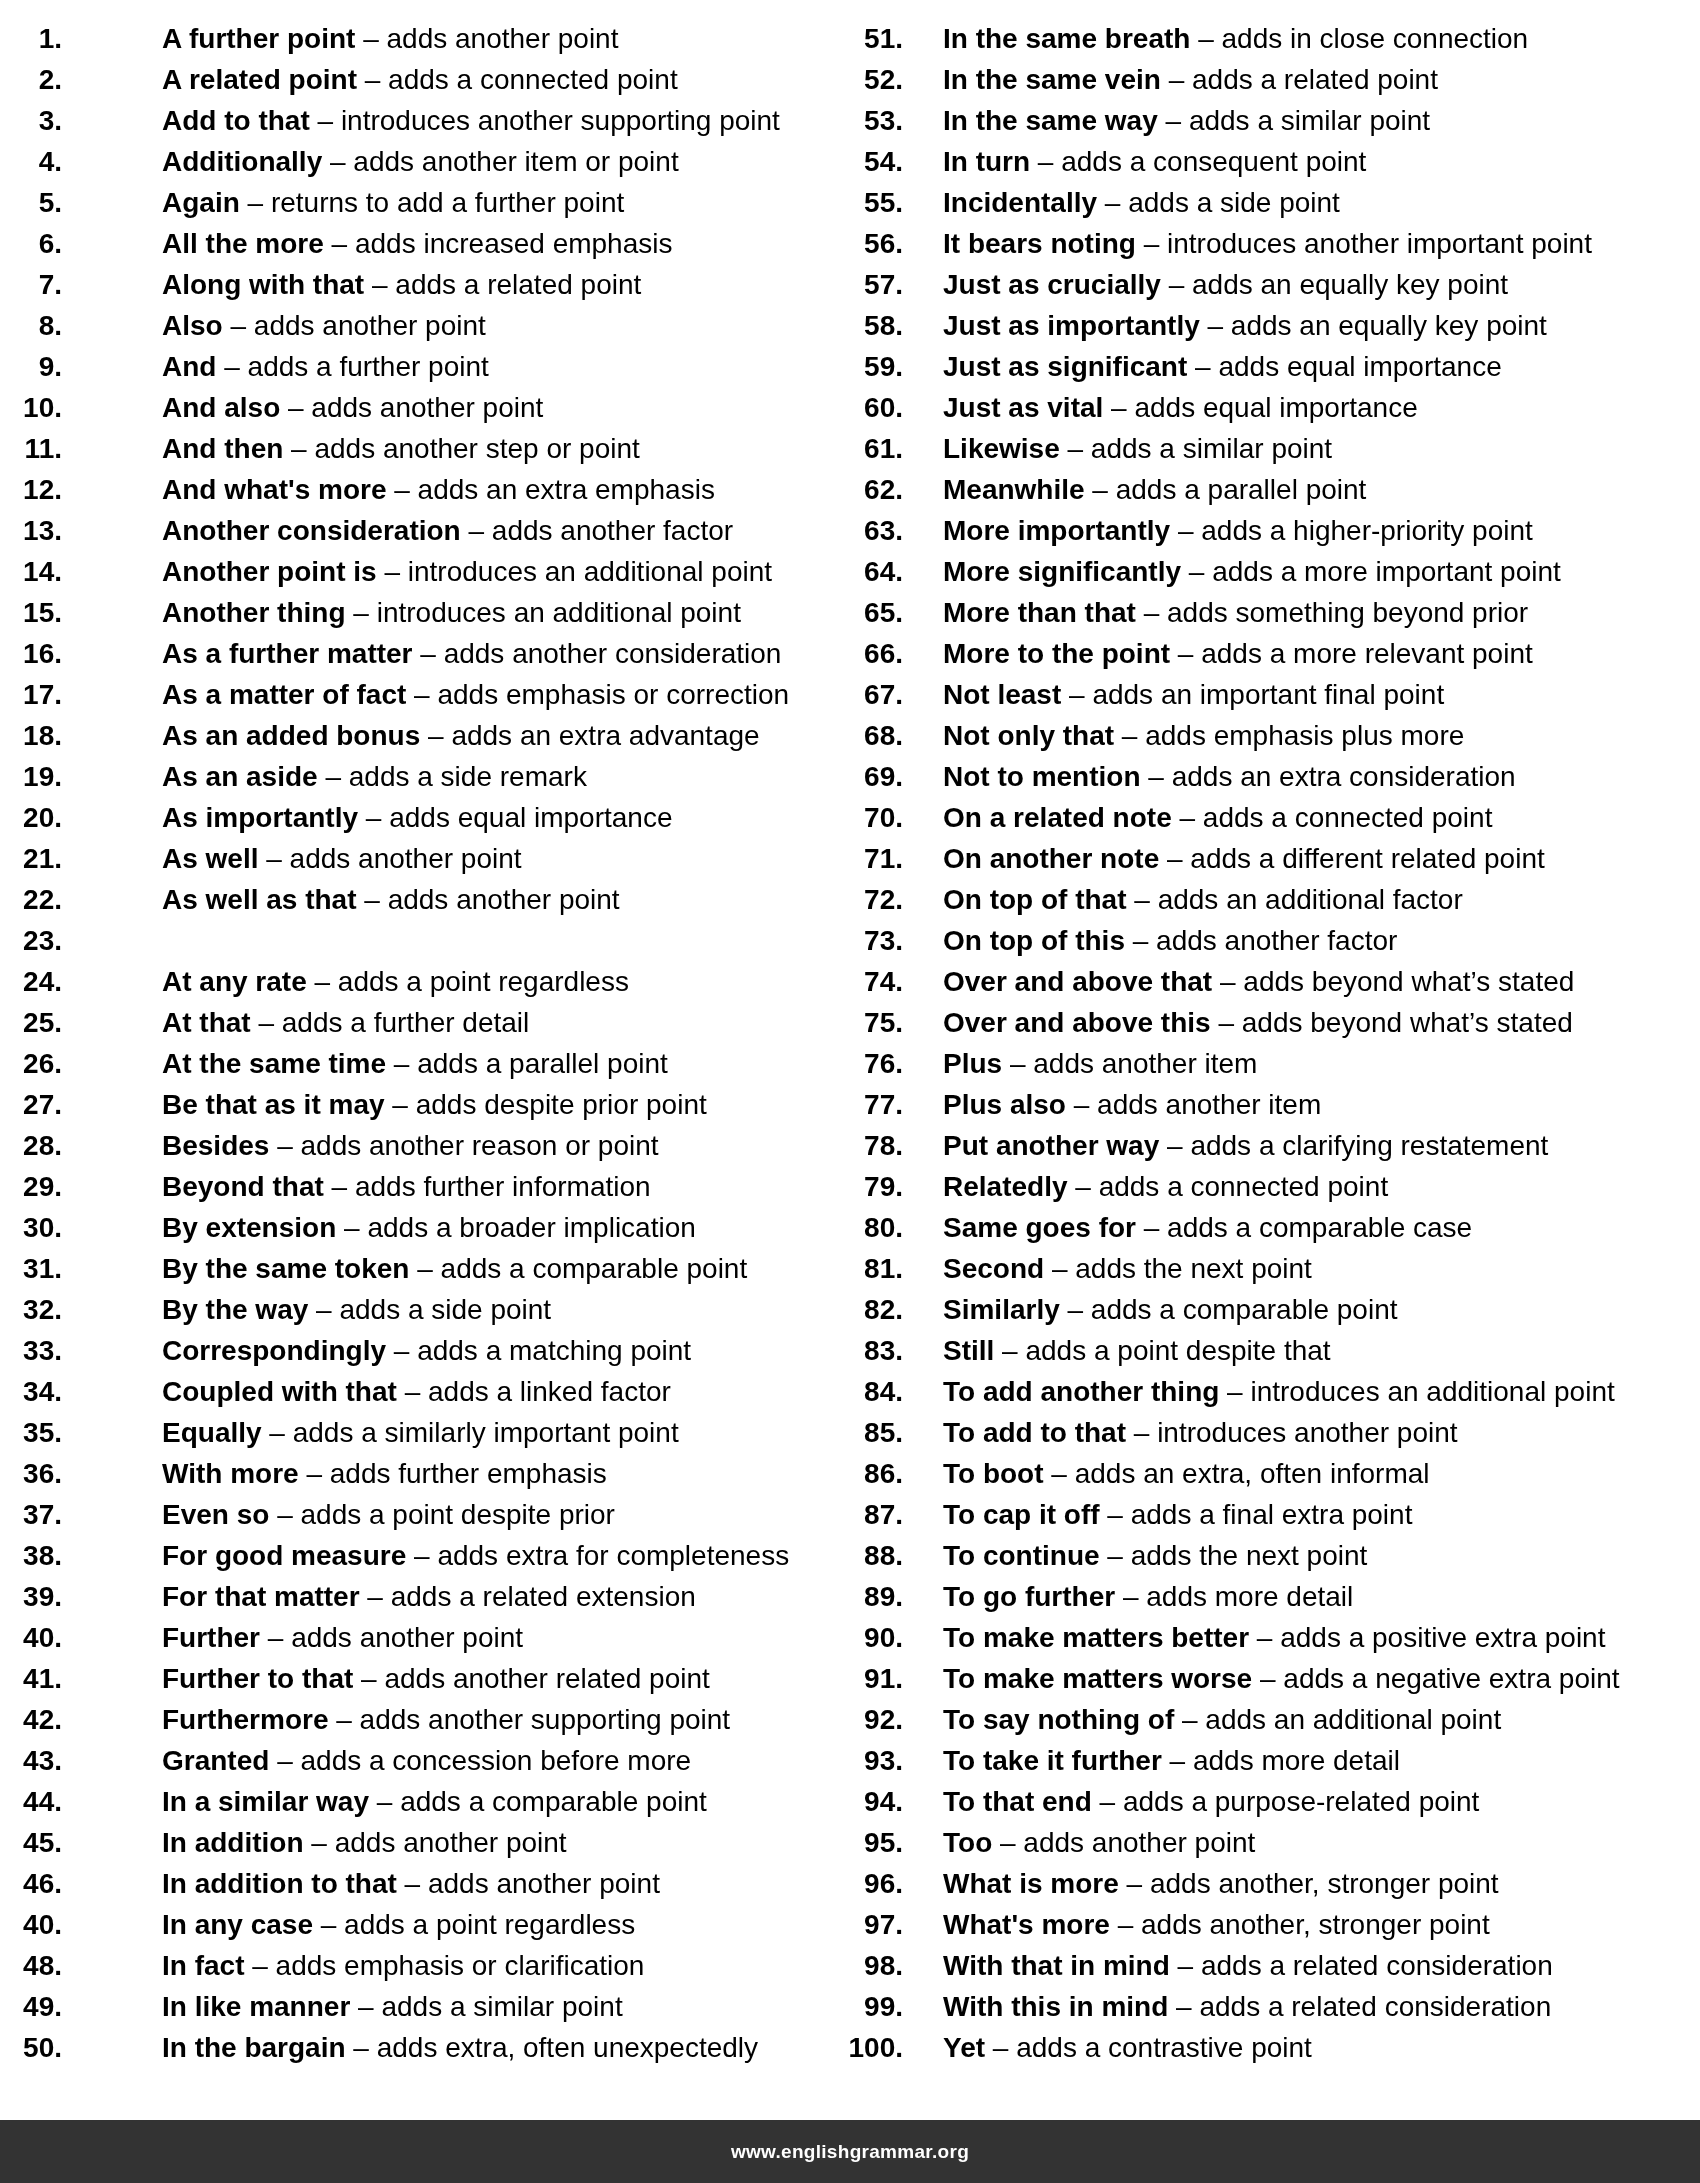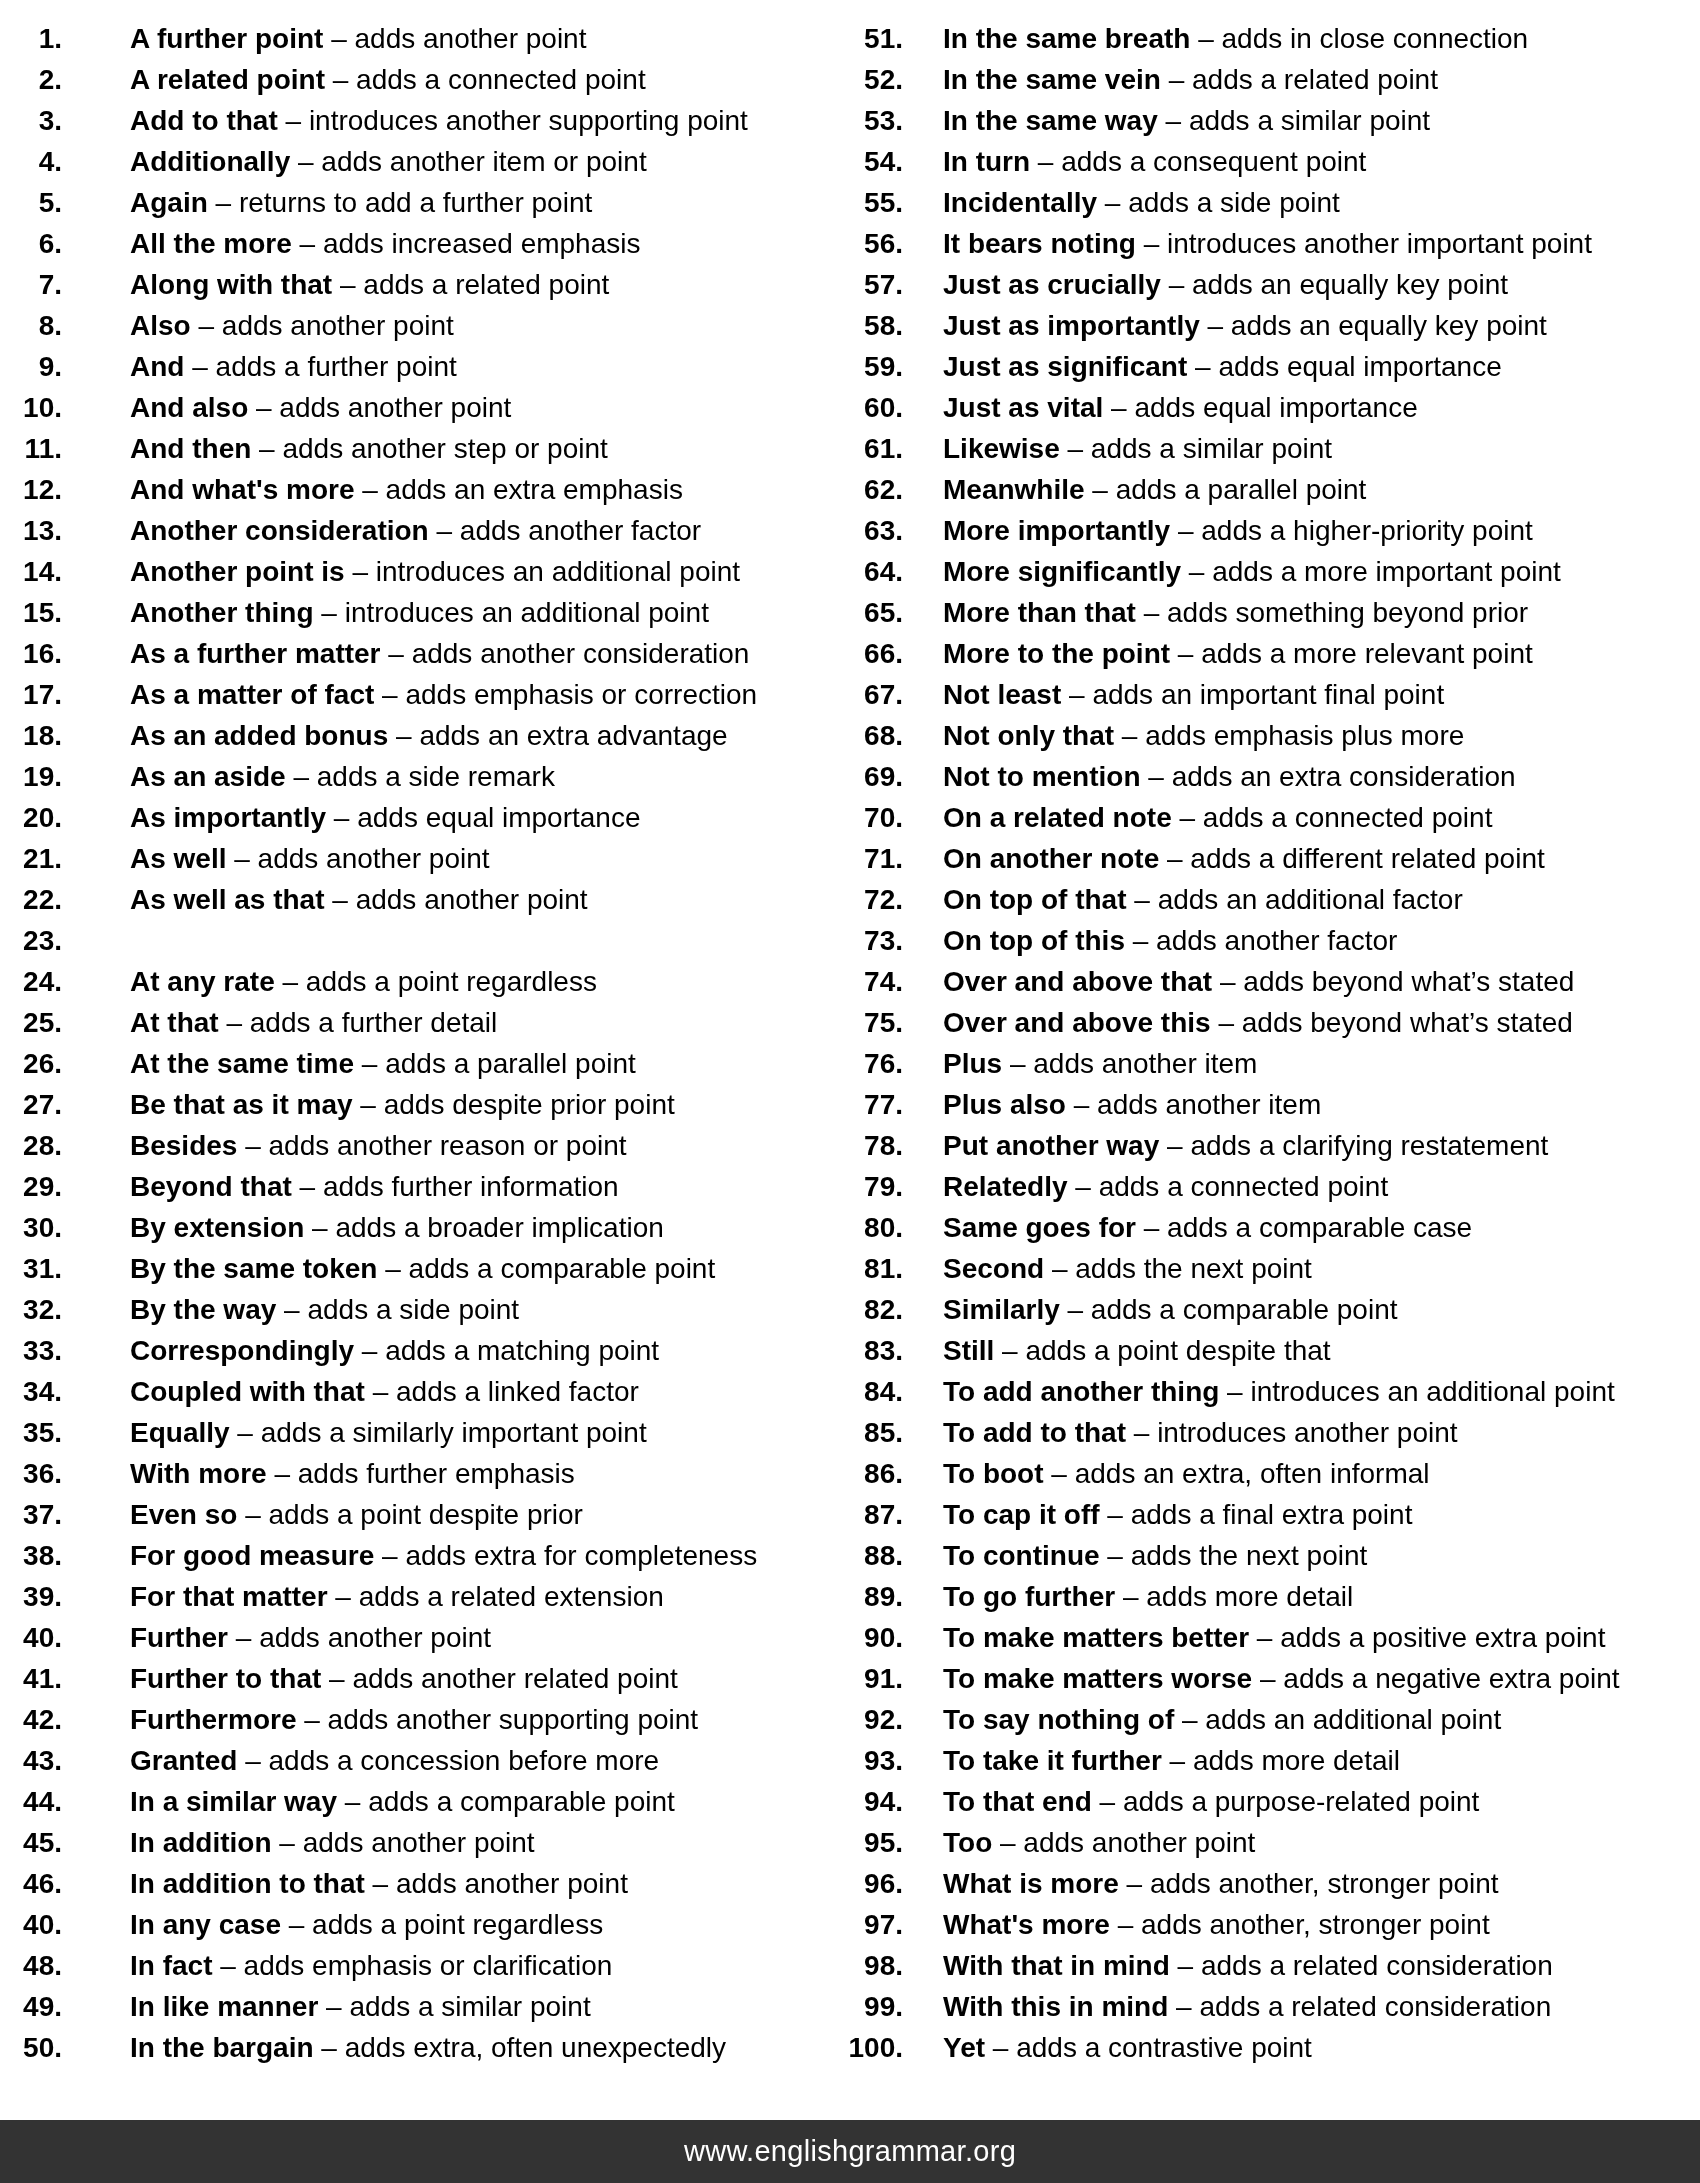--- a/index.html
+++ b/index.html
@@ -35,39 +35,39 @@
     font-size: 28px;
     line-height: 41px;
     height: 41px;
   }
   .num {
     font-weight: 700;
     flex: none;
     text-align: right;
   }
   .col-left  .num { width: 62px; }
-  .col-left  .text { margin-left: 68px; }
+  .col-left  .text { margin-left: 100px; }
   .col-right .num { width: 55px; }
   .col-right .text { margin-left: 40px; }
   .text b { font-weight: 700; }
   .footer {
     position: absolute;
     left: 0;
     bottom: 0;
     width: 100%;
     height: 63px;
     background: #333333;
     color: #ffffff;
     display: flex;
     align-items: center;
     justify-content: center;
   }
   .footer span {
-    font-weight: 400;
-    font-size: 29px;
+    font-weight: 700;
+    font-size: 19px;
     letter-spacing: 0.3px;
   }
 </style>
 </head>
 <body style="background: rgb(255, 255, 255); color: rgb(0, 0, 0);">
 
 <div class="page">
 
   <div class="columns">
     <div class="col col-left">

